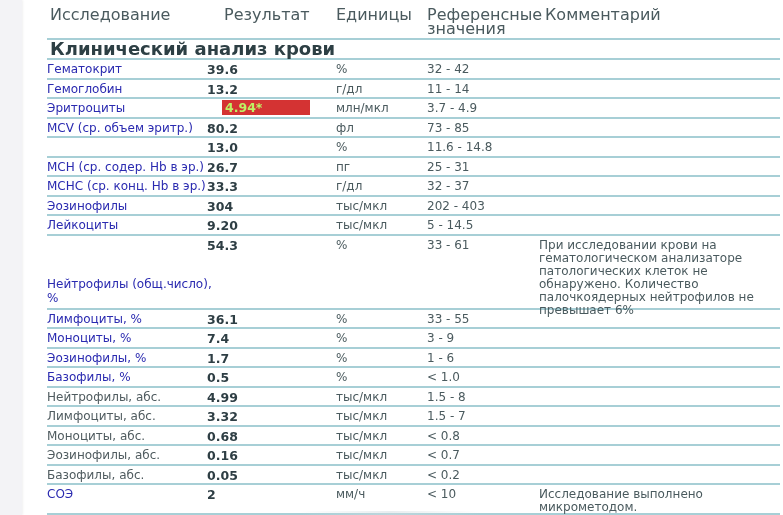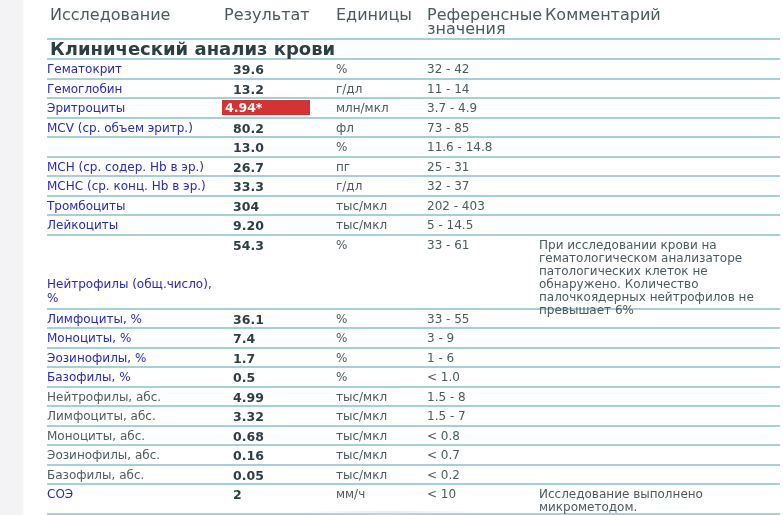--- a/index.html
+++ b/index.html
@@ -37,24 +37,24 @@
     position: relative; height: 17.5px;
     border-bottom: 2px solid #a7cfd6;
     font-size: 12px; line-height: 17px;
   }
   .row.tall { height: 72px; }
   .row.soe { height: 28px; }
   .row > span { position: absolute; top: 1px; white-space: nowrap; }
   .name { left: 0px; color: #4f5b5f; }
   .name.link { color: #2a2ab0; }
   .name.wrap { white-space: normal !important; width: 170px; line-height: 14px; top: 3px !important; margin-top: 38px; }
-  .res { left: 186px; font-weight: bold; color: #2e3e44; font-size: 12.5px; }
+  .res { left: 160px; font-weight: bold; color: #2e3e44; font-size: 12.5px; }
   .res.flag {
     left: 175px; top: 1px; width: 88px; height: 15px; line-height: 15px;
-    background: #d43333; color: #ffffff; padding-left: 3px; box-sizing: border-box;
+    background: #d43333; color: #bef264; padding-left: 3px; box-sizing: border-box;
   }
   .unit { left: 289px; color: #4a5a5e; }
   .ref { left: 380px; color: #4a5a5e; }
   .comm { left: 492px; color: #4a5a5e; white-space: normal !important; width: 245px; line-height: 13px; top: 3px !important; }
   .bottom-fade {
     position: absolute; left: 300px; top: 511px; width: 180px; height: 4px;
     background: linear-gradient(90deg, rgba(255,255,255,0), rgba(210,220,225,0.5), rgba(255,255,255,0));
   }
 </style>
 </head>
@@ -112,21 +112,21 @@
         <span class="unit">пг</span>
         <span class="ref">25 - 31</span>
       </div>
       <div class="row">
         <span class="name link">MCHC (ср. конц. Hb в эр.)</span>
         <span class="res">33.3</span>
         <span class="unit">г/дл</span>
         <span class="ref">32 - 37</span>
       </div>
       <div class="row">
-        <span class="name link">Тромбоциты</span>
+        <span class="name link">Эозинофилы</span>
         <span class="res">304</span>
         <span class="unit">тыс/мкл</span>
         <span class="ref">202 - 403</span>
       </div>
       <div class="row">
         <span class="name link">Лейкоциты</span>
         <span class="res">9.20</span>
         <span class="unit">тыс/мкл</span>
         <span class="ref">5 - 14.5</span>
       </div>

